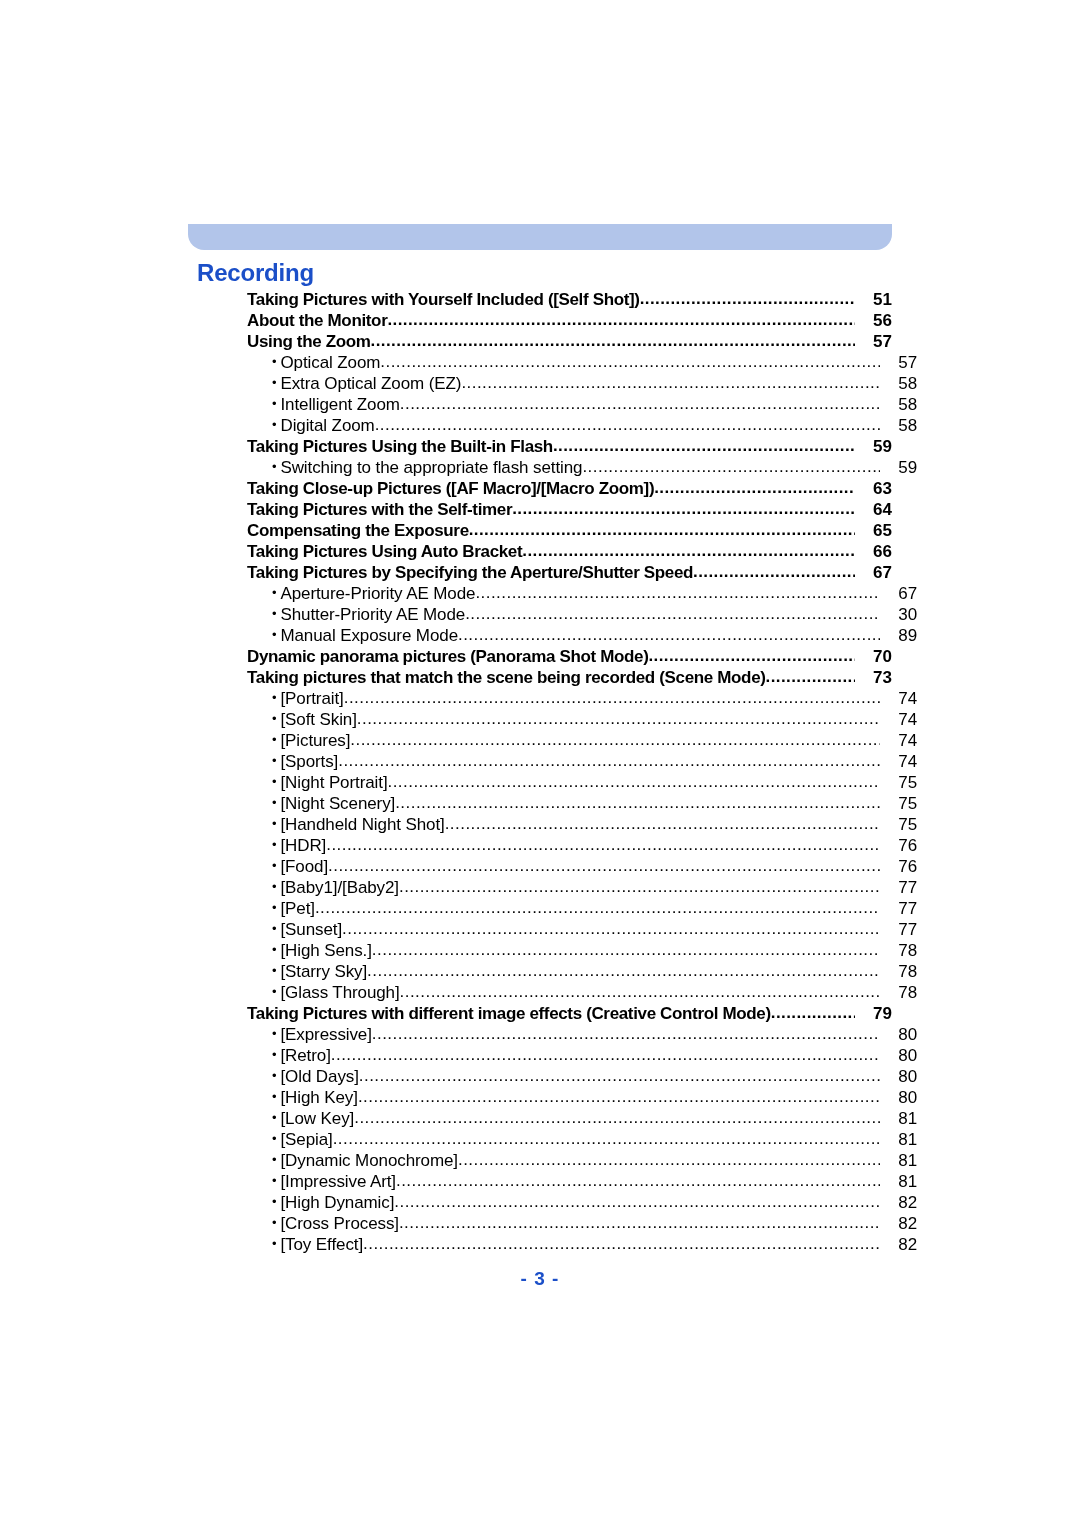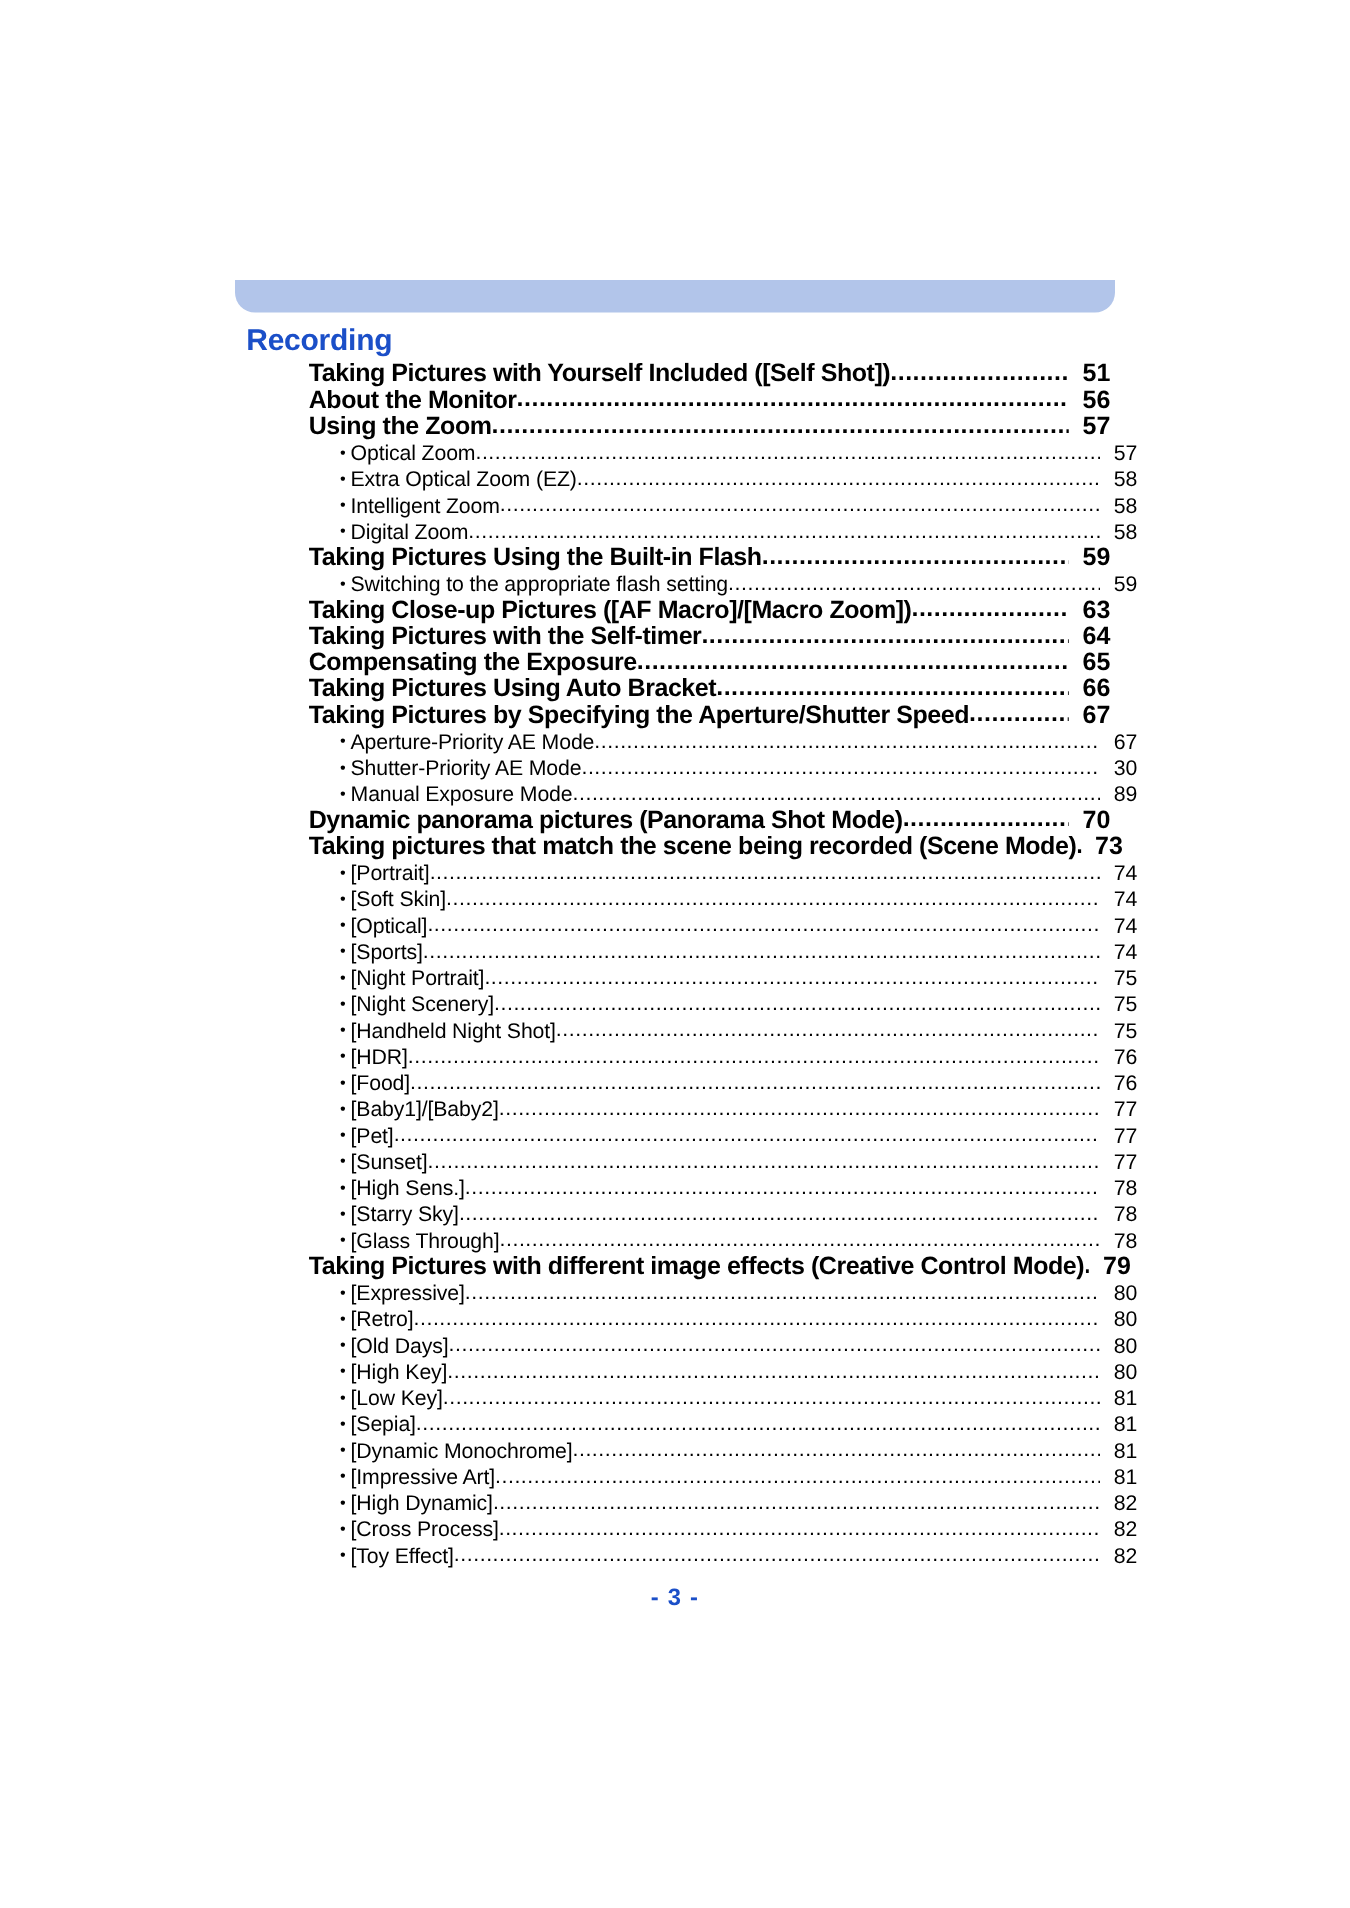--- a/index.html
+++ b/index.html
@@ -69,28 +69,29 @@
     flex: 1 1 auto;
     min-width: 4px;
     overflow: hidden;
     white-space: nowrap;
     font-size: inherit;
     letter-spacing: 0.5px;
   }
 
   .toc-row .pageno {
     flex: 0 0 auto;
+    text-align: right;
     min-width: 26px;
     white-space: nowrap;
     margin-left: 11px;
   }
 
   
   .toc-row.lvl1 {
-    font-size: 20px;
+    font-size: 17px;
     font-weight: bold;
     line-height: 21px;
     height: 21px;
     margin-left: 0px;
     letter-spacing: -0.35px;
   }
   .toc-row.lvl1 .leader {
     font-weight: bold;
     letter-spacing: 0.4px;
     position: relative;
@@ -256,21 +257,21 @@
         <span class="pageno">74</span>
       </div>
       <div class="toc-row lvl2">
         <span class="bullet">•</span>
         <span class="label">[Soft Skin]</span>
         <span class="leader">....................................................................................................................................................................</span>
         <span class="pageno">74</span>
       </div>
       <div class="toc-row lvl2">
         <span class="bullet">•</span>
-        <span class="label">[Optical]</span>
+        <span class="label">[Pictures]</span>
         <span class="leader">....................................................................................................................................................................</span>
         <span class="pageno">74</span>
       </div>
       <div class="toc-row lvl2">
         <span class="bullet">•</span>
         <span class="label">[Sports]</span>
         <span class="leader">....................................................................................................................................................................</span>
         <span class="pageno">74</span>
       </div>
       <div class="toc-row lvl2">

